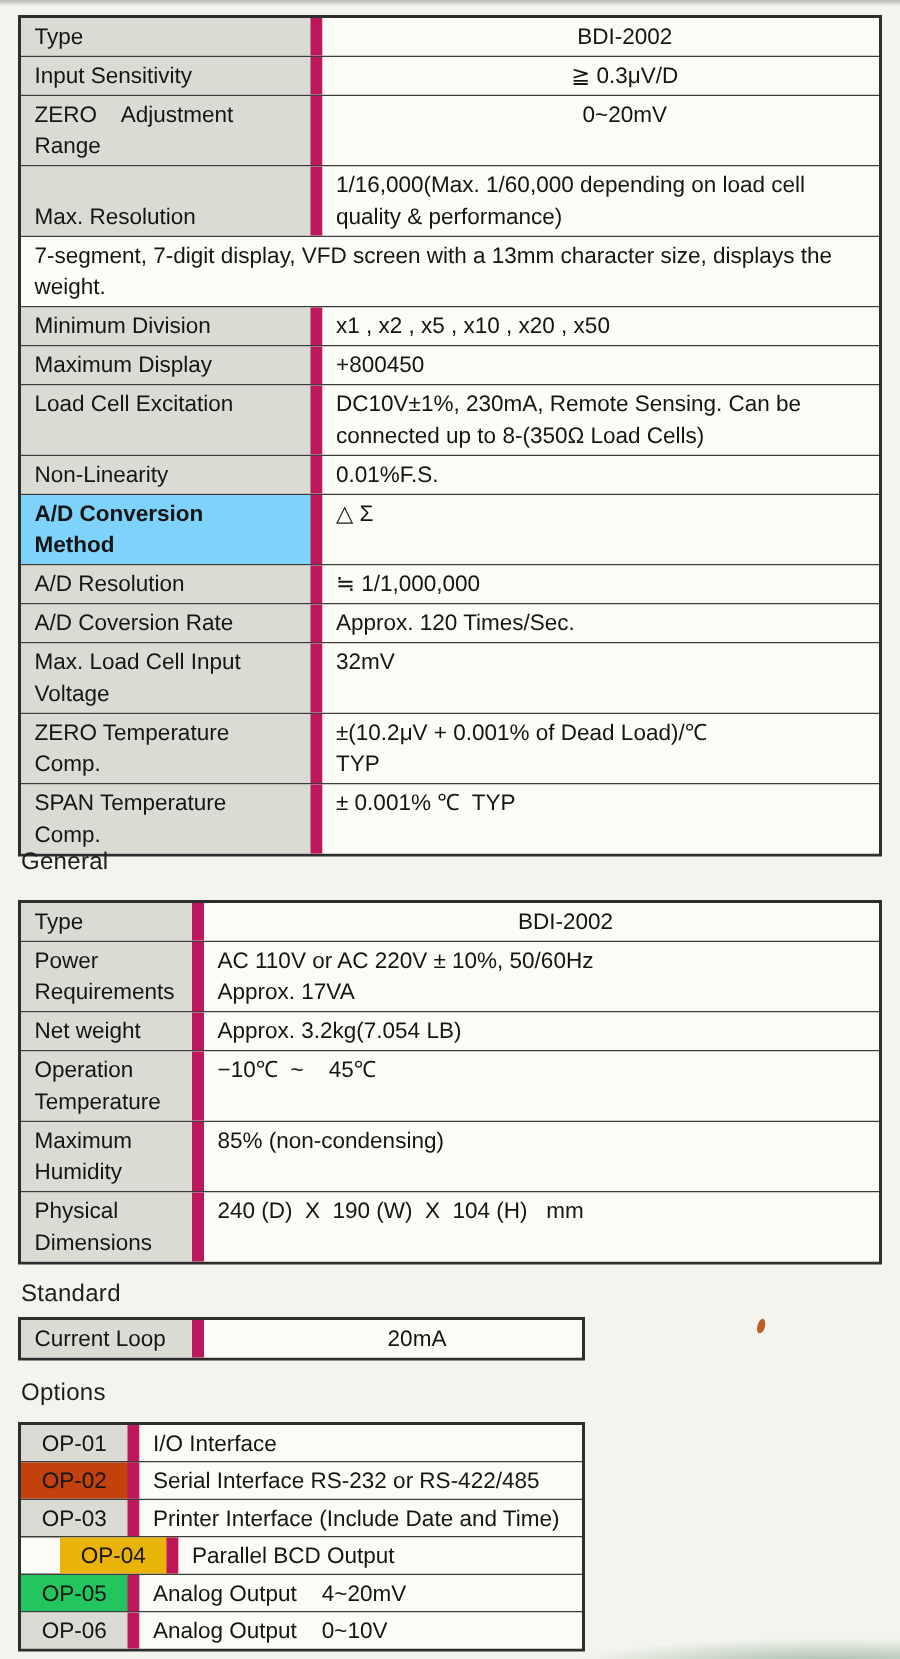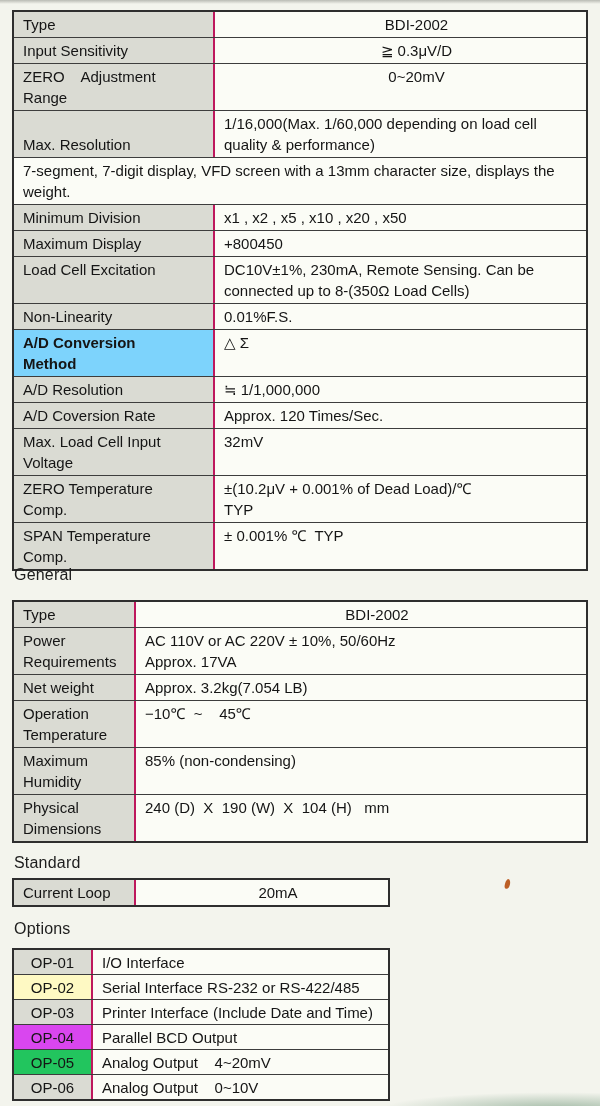--- a/index.html
+++ b/index.html
@@ -14,21 +14,21 @@
     background:linear-gradient(#b9bbb4,rgba(185,187,180,0));}
   .haze{position:absolute;right:0;bottom:0;width:220px;height:14px;
     background:radial-gradient(ellipse at 80% 120%,rgba(70,120,85,.45),rgba(70,120,85,0) 70%);}
   .artifact{position:absolute;left:505px;top:879px;width:5px;height:10px;
     border-radius:50% 50% 60% 40%/55% 55% 45% 45%;transform:rotate(14deg);}
 
   .tbl{position:absolute;border:2px solid #2e2e2e;background:#fbfcf6;box-sizing:border-box;}
   .trow{display:flex;align-items:stretch;min-height:24px;}
   .trow + .trow{border-top:1.6px solid #3d3d3d;}
   .cell{box-sizing:border-box;font-size:15px;line-height:21px;padding:2px 8px 2px 9px;}
-  .lbl{background:#dadbd3;border-right:2px solid #be185d;flex:0 0 auto;white-space:pre-wrap;}
+  .lbl{background:#dadbd3;border-right:8px solid #be185d;flex:0 0 auto;white-space:pre-wrap;}
   .val{flex:1 1 auto;white-space:pre-wrap;background:#fbfcf6;}
   .val.center{text-align:center;padding-left:40px;}
   .lbl.vbottom{display:flex;align-items:flex-end;}
 
   
   #spec-table{left:12px;top:10px;width:576px;}
   #spec-table .lbl{width:201px;padding-right:44px;}
 
   
   #general-table{left:12px;top:600px;width:576px;}
@@ -151,29 +151,29 @@
     </div>
   </div>
 
 <h2 class="heading" id="options-heading">Options</h2>
 <div class="tbl" id="options-table">
     <div class="trow">
       <div class="cell lbl" style="background: rgb(218, 219, 211);">OP-01</div>
       <div class="cell val"><div>I/O Interface</div></div>
     </div>
     <div class="trow">
-      <div class="cell lbl" style="background: #fef9c3;">OP-02</div>
+      <div class="cell lbl" style="background: #c2410c;">OP-02</div>
       <div class="cell val"><div>Serial Interface RS-232 or RS-422/485</div></div>
     </div>
     <div class="trow">
       <div class="cell lbl" style="background: rgb(218, 219, 211);">OP-03</div>
       <div class="cell val"><div>Printer Interface (Include Date and Time)</div></div>
     </div>
     <div class="trow">
-      <div class="cell lbl" style="background: #d946ef;">OP-04</div>
+      <div class="cell lbl" style="background: #eab308; margin-left: 26px;">OP-04</div>
       <div class="cell val"><div>Parallel BCD Output</div></div>
     </div>
     <div class="trow">
       <div class="cell lbl" style="background: #22c55e;">OP-05</div>
       <div class="cell val"><div>Analog Output    4~20mV</div></div>
     </div>
     <div class="trow">
       <div class="cell lbl" style="background: rgb(218, 219, 211);">OP-06</div>
       <div class="cell val"><div>Analog Output    0~10V</div></div>
     </div>

